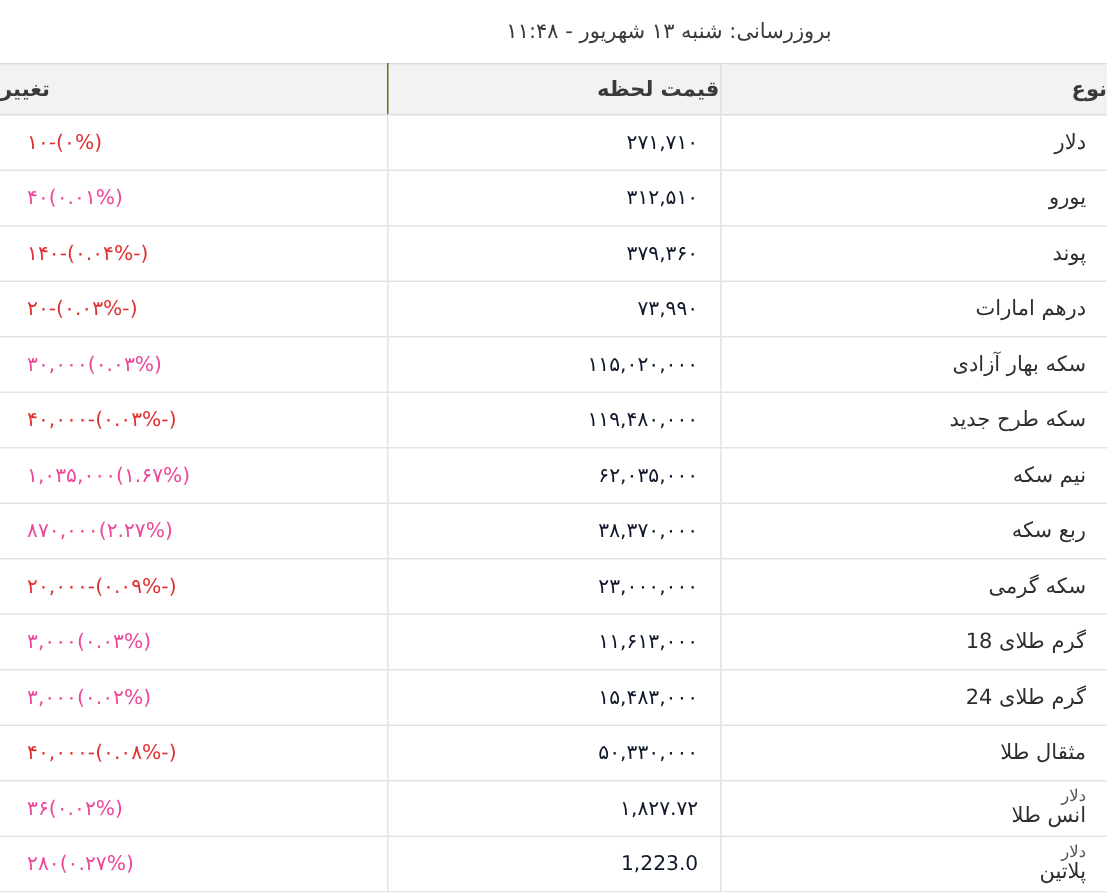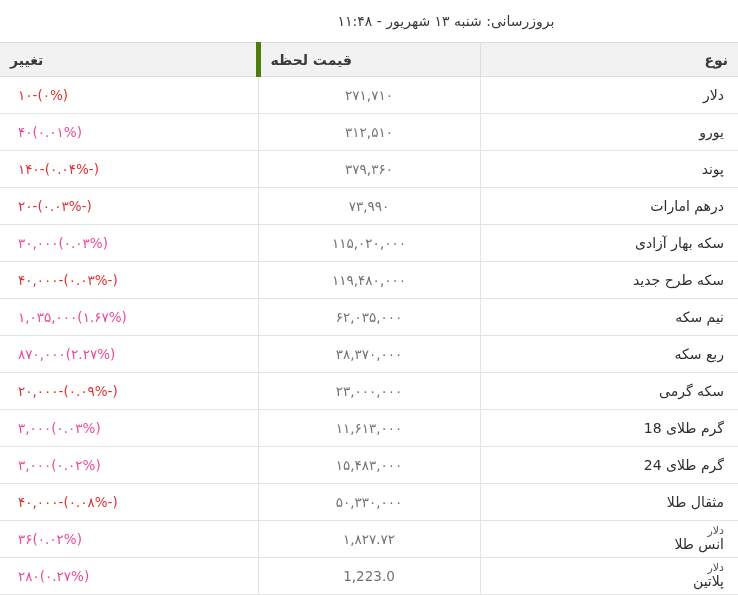--- a/index.html
+++ b/index.html
@@ -42,44 +42,44 @@
   table.rates col.c-change { width: 258px; }
 
   table.rates thead th {
     background: #f2f2f2;
     border-top: 1px solid #dddddd;
     border-bottom: 1px solid #dddddd;
     height: 33px;
     font-size: 14px;
     font-weight: bold;
     color: #3a3a3a;
-    padding: 0 10px;
+    padding: 0 0;
     vertical-align: middle;
   }
   table.rates thead th.th-type { text-align: right; }
-  table.rates thead th.th-price { text-align: left; border-right: 1px solid #dddddd; border-left: 5px solid #4d7c0f;}
+  table.rates thead th.th-price { text-align: right; border-right: 1px solid #dddddd; border-left: 1px solid #4d7c0f;}
   table.rates thead th.th-change { text-align: left; }
 
   table.rates tbody td {
     height: 36px;
     border-bottom: 1px solid #e4e4e4;
     font-size: 13.5px;
     padding: 0 14px;
     vertical-align: middle;
     background: #ffffff;
   }
   table.rates tbody td.td-type {
     text-align: right;
     color: #2e2e2e;
     font-size: 14px;
     margin-top: 32px;
   }
   table.rates tbody td.td-price {
-    text-align: center;
-    color: #737373;
+    text-align: right;
+    color: #0f172a;
     border-right: 1px solid #e4e4e4;
     border-left: 1px solid #e4e4e4;
   }
   table.rates tbody td.td-change {
     text-align: left;
     white-space: nowrap;
   }
   .chg-up { color: #ec4899; }
   .chg-down { color: #e03131; }
   .chg-val { margin-left: 4px; }

